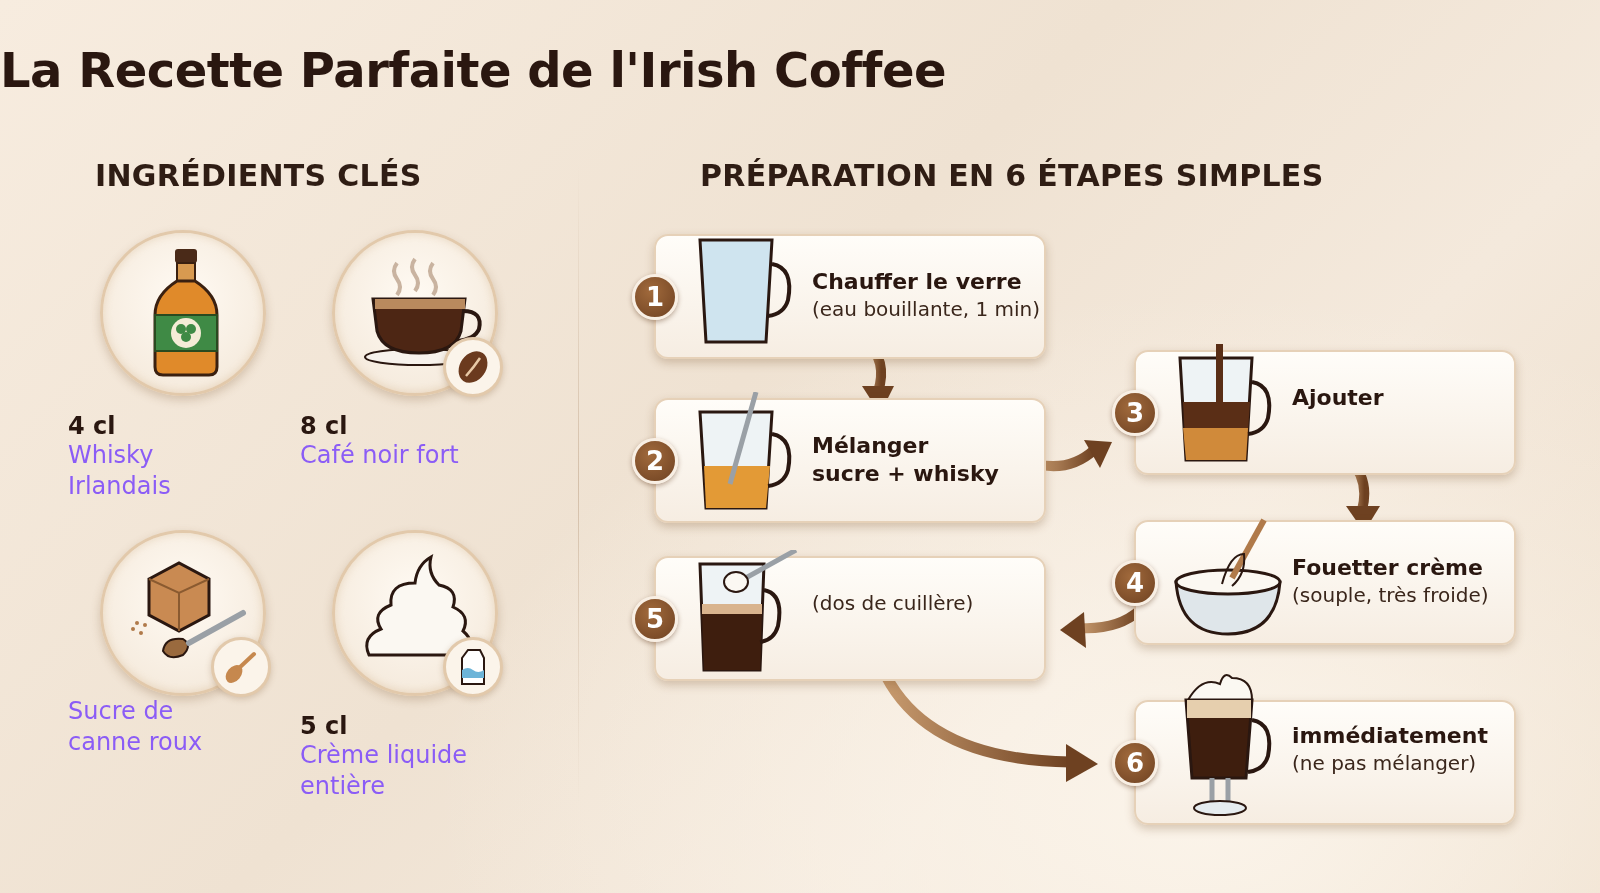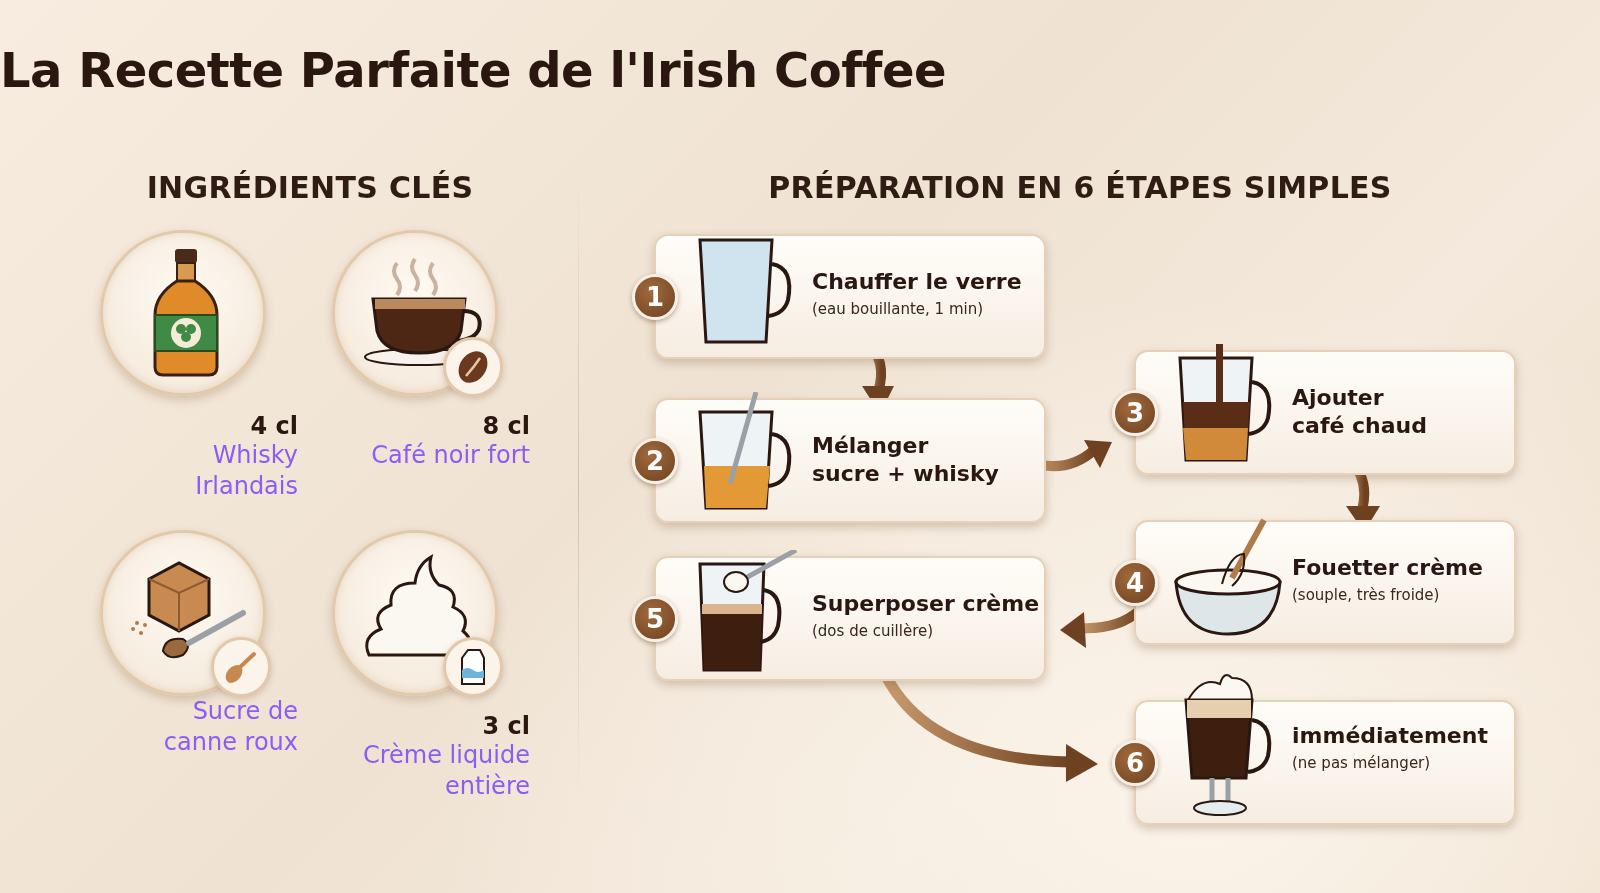--- a/index.html
+++ b/index.html
@@ -9,29 +9,29 @@
     color: #2b1a12;
     background: radial-gradient(ellipse at 75% 90%, #fbf4ea 0%, rgba(251,244,234,0) 45%),
                 linear-gradient(135deg, #f7ecdf 0%, #efe2d2 45%, #f4e9dc 70%, #ecdcc8 100%);
     position: relative;
   }
   .title {
     position: absolute; left: 0; right: 0; top: 42px;
     font-size: 48px; font-weight: bold; color: #2a1710; letter-spacing: -0.5px;
   }
   .section-h {
-    position: absolute; top: 170px; font-size: 30px; font-weight: bold; color: #2f1d14;
-    text-align: center; letter-spacing: 0.3px;
+    position: absolute; top: 158px; font-size: 30px; font-weight: bold; color: #2f1d14;
+    letter-spacing: 0.3px;
   }
   .divider {
     position: absolute; left: 578px; top: 165px; width: 1px; height: 640px;
     background: linear-gradient(to bottom, rgba(180,150,120,0), rgba(180,150,120,.45), rgba(180,150,120,0));
   }
   .ing {
-    position: absolute; width: 230px; text-align: right;
+    position: absolute; width: 230px; text-align: left;
   }
   .ing .circle {
     width: 166px; height: 166px; border-radius: 50%; margin: 0 auto;
     background: radial-gradient(circle at 50% 40%, #fffaf3 0%, #f6ecdf 70%, #eedfcc 100%);
     border: 3px solid #e2c9ab;
     box-shadow: 0 4px 10px rgba(120,80,40,.25), inset 0 0 8px rgba(200,160,110,.3);
     position: relative;
   }
   .ing .badge {
     position: absolute; right: -8px; bottom: -4px; width: 60px; height: 60px; border-radius: 50%;
@@ -47,21 +47,21 @@
   }
   .num {
     position: absolute; width: 46px; height: 46px; border-radius: 50%;
     background: radial-gradient(circle at 40% 35%, #a16a3c, #6e4121);
     border: 3px solid #f8efe4; box-shadow: 0 2px 5px rgba(90,50,20,.4);
     color: #fff; font-size: 26px; font-weight: bold; text-align: center; line-height: 40px;
   }
   .step .ico { position: absolute; left: 36px; top: -8px; width: 110px; height: 130px; }
   .step .txt { position: absolute; left: 156px; top: 32px; width: 232px; }
   .step .t1 { font-size: 22px; font-weight: bold; color: #2a1710; line-height: 28px; }
-  .step .t2 { font-size: 15px; color: #3a261b; line-height: 26px; }
+  .step .t2 { font-size: 20px; color: #3a261b; line-height: 26px; }
   svg.arrows { position: absolute; left: 0; top: 0; }
 </style>
 </head>
 <body>
 
 <div class="title">La Recette Parfaite de l'Irish Coffee</div>
 
 <div class="section-h" style="left:95px;width:430px;">INGRÉDIENTS CLÉS</div>
 <div class="section-h" style="left:700px;width:760px;">PRÉPARATION EN 6 ÉTAPES SIMPLES</div>
 <div class="divider"></div>
@@ -132,21 +132,21 @@
     <svg width="166" height="166" viewBox="0 0 166 166">
       <path d="M34 122 Q26 104 46 96 Q36 80 56 72 Q54 50 80 50 Q82 32 96 24 Q92 40 104 52 Q124 56 118 74 Q136 82 128 98 Q142 110 130 122 Z" fill="#fbf8f2" stroke="#2a1710" stroke-width="3"></path>
     </svg>
     <div class="badge">
       <svg width="54" height="54" viewBox="0 0 54 54">
           <path d="M16 18 L22 10 L34 10 L38 18 L38 44 L16 44 Z" fill="#fff" stroke="#2a1710" stroke-width="2"></path>
           <path d="M16 30 Q22 26 27 30 Q32 34 38 30 L38 38 L16 38 Z" fill="#6cb4d8"></path>
         </svg>
     </div>
   </div>
-  <div class="qty">3 cl</div>
+  <div class="qty">5 cl</div>
   <div class="name">Crème liquide</div>
   <div class="name">entière</div>
 </div>
 
 <svg class="arrows" width="1600" height="893" viewBox="0 0 1600 893">
   <defs>
       <linearGradient id="ag" x1="0" x2="1">
         <stop offset="0" stop-color="#c79a6e"></stop>
         <stop offset="1" stop-color="#6e4121"></stop>
       </linearGradient>
@@ -199,21 +199,20 @@
     <svg width="110" height="130" viewBox="0 0 110 130">
         <path d="M8 14 L80 14 L74 116 L14 116 Z" fill="#eef3f5" stroke="#2a1710" stroke-width="3"></path>
         <path d="M11 58 L78 58 L74 116 L14 116 Z" fill="#5a2e16"></path>
         <path d="M11 84 L76 84 L74 116 L14 116 Z" fill="#d08a3a"></path>
         <path d="M80 38 q22 4 16 36 q-4 14 -20 16" stroke="#2a1710" stroke-width="4" fill="none"></path>
         <rect x="44" y="-10" width="7" height="70" fill="#5a2e16"></rect>
       </svg>
   </div>
   <div class="txt">
     <div class="t1">Ajouter</div>
-    <div class="t1">café chaud</div>
   </div>
 </div>
 
 <div class="step" style="left:1134px;top:520px;width:382px;">
   <div class="num" style="left:-24px;top:38px;">4</div>
   <div class="ico">
     <svg width="110" height="130" viewBox="0 0 110 130">
         <path d="M4 68 Q8 120 56 120 Q104 120 108 68 Z" fill="#dfe6ea" stroke="#2a1710" stroke-width="3"></path>
         <ellipse cx="56" cy="68" rx="52" ry="12" fill="#fbf8f2" stroke="#2a1710" stroke-width="3"></ellipse>
         <path d="M60 64 L92 6" stroke="#b07a4a" stroke-width="6"></path>
@@ -232,21 +231,20 @@
     <svg width="110" height="130" viewBox="0 0 110 130">
         <path d="M8 14 L72 14 L68 120 L12 120 Z" fill="#eef3f5" stroke="#2a1710" stroke-width="3"></path>
         <path d="M10 62 L70 62 L68 120 L12 120 Z" fill="#3e1e0e"></path>
         <rect x="10" y="54" width="60" height="10" fill="#d9b48e"></rect>
         <path d="M72 40 q20 4 14 36 q-4 14 -18 16" stroke="#2a1710" stroke-width="4" fill="none"></path>
         <path d="M50 30 L104 0" stroke="#9aa0a6" stroke-width="5"></path>
         <ellipse cx="44" cy="32" rx="12" ry="10" fill="#fbf8f2" stroke="#2a1710" stroke-width="2"></ellipse>
       </svg>
   </div>
   <div class="txt">
-    <div class="t1">Superposer crème</div>
     <div class="t2">(dos de cuillère)</div>
   </div>
 </div>
 
 <div class="step" style="left:1134px;top:700px;width:382px;">
   <div class="num" style="left:-24px;top:38px;">6</div>
   <div class="ico" style="top:-36px;height:160px;">
     <svg width="110" height="160" viewBox="0 0 110 160">
         <path d="M16 34 Q30 10 48 18 Q52 4 60 12 Q80 12 80 34 Z" fill="#fbf8f2" stroke="#2a1710" stroke-width="2"></path>
         <path d="M14 34 L80 34 L74 112 L20 112 Z" fill="#3e1e0e" stroke="#2a1710" stroke-width="3"></path>

